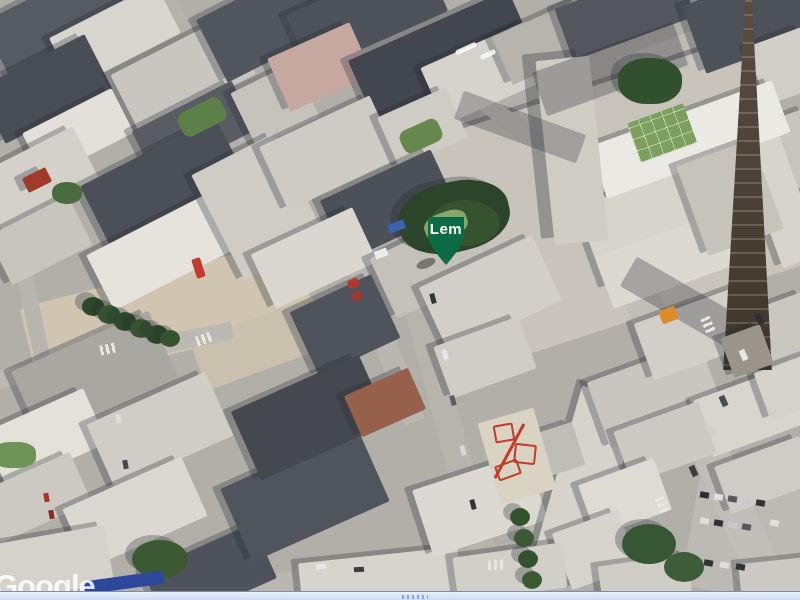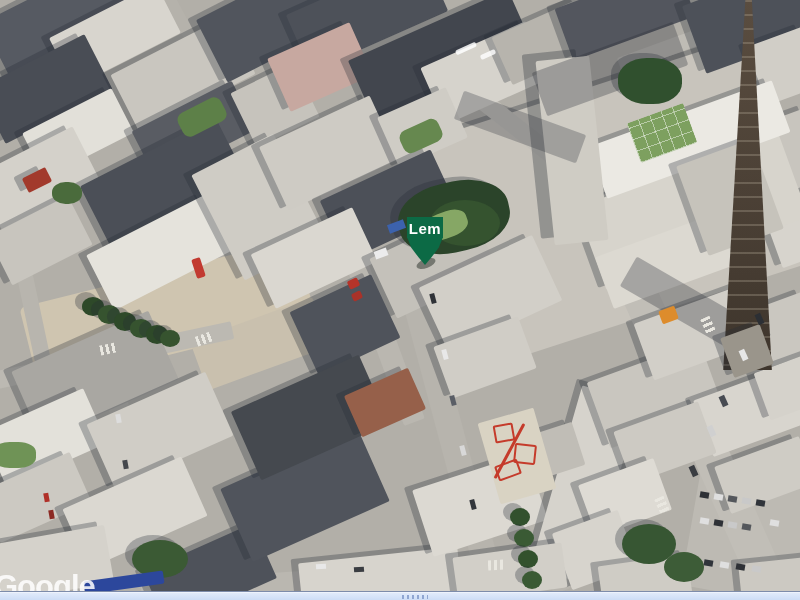--- a/index.html
+++ b/index.html
@@ -7,21 +7,21 @@
     position:relative;width:800px;height:600px;overflow:hidden;
     font-family:"Liberation Sans", sans-serif;
   }
   
   .map-canvas{
     position:absolute;left:0;top:0;width:800px;height:592px;
     background:#b2afa8;overflow:hidden;
   }
   .f{position:absolute;}
   
-  .marker{position:absolute;left:407px;top:217px;width:36px;height:48px;z-index:60;}
+  .marker{position:absolute;left:428px;top:217px;width:36px;height:48px;z-index:60;}
   .marker-shield{
     position:absolute;left:0;top:0;width:36px;height:48px;
     clip-path:polygon(0 0,100% 0,100% 42%,88% 64%,68% 84%,50% 100%,32% 84%,12% 64%,0 42%);
     display:flex;justify-content:center;
   }
   .marker-shield span{
     margin-top:3px;font-size:15px;font-weight:bold;letter-spacing:.5px;
   }
   .marker-shadow{
     position:absolute;left:416px;top:259px;width:20px;height:9px;border-radius:50%;

